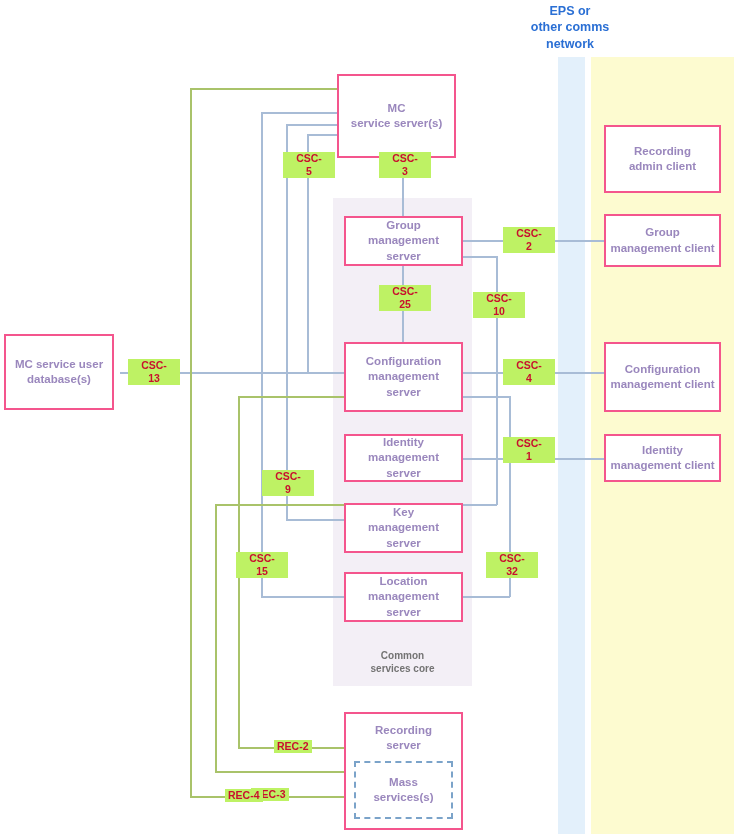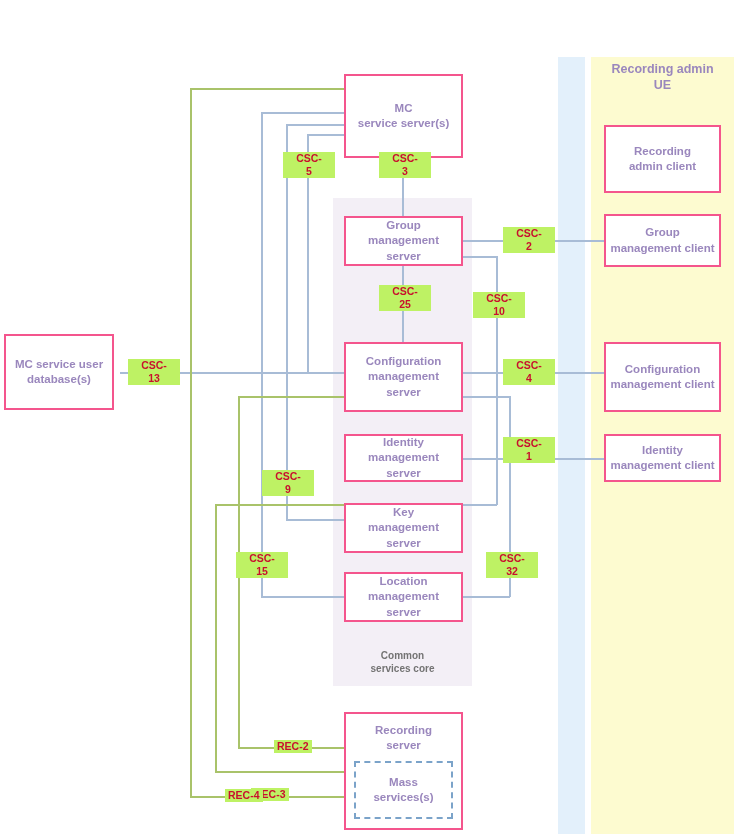--- a/index.html
+++ b/index.html
@@ -132,21 +132,21 @@
   <div class="ln ln-green" style="left:238px;top:747px;width:107px;height:1.5px;"></div>
 
   <div class="ln ln-green" style="left:215px;top:504px;width:130px;height:1.5px;"></div>
   <div class="ln ln-green" style="left:215px;top:504px;width:1.5px;height:268px;"></div>
   <div class="ln ln-green" style="left:215px;top:771px;width:130px;height:1.5px;"></div>
 
   <div class="ln ln-green" style="left:190px;top:88px;width:155px;height:1.5px;"></div>
   <div class="ln ln-green" style="left:190px;top:88px;width:1.5px;height:709px;"></div>
   <div class="ln ln-green" style="left:190px;top:796px;width:155px;height:1.5px;"></div>
 
-  <div class="node" style="left:344px;top:74px;width:119px;height:84px;">
+  <div class="node" style="left:337px;top:74px;width:119px;height:84px;">
     <span class="lbl">
       <span>MC</span><br>
       <span>service server(s)</span>
     </span>
   </div>
 
   <div class="node" style="left:4px;top:334px;width:110px;height:76px;">
     <span class="lbl">
       <span>MC service user</span><br>
       <span>database(s)</span>
@@ -223,25 +223,26 @@
     </span>
   </div>
 
   <div class="node" style="left:604px;top:434px;width:117px;height:48px;">
     <span class="lbl">
       <span>Identity</span><br>
       <span>management client</span>
     </span>
   </div>
 
-
-  <div class="txt txt-head-ue" style="left:595px;top:61px;width:135px;">
-    <span>Recording admin</span><br>
-    <span>UE</span>
-  </div>
+  <div class="txt txt-head-eps" style="left:510px;top:3px;width:120px;">
+    <span>EPS or</span><br>
+    <span>other comms</span><br>
+    <span>network</span>
+  </div>
+
 
   <div class="txt txt-core" style="left:337px;top:649px;width:131px;">
     <span>Common</span><br>
     <span>services core</span>
   </div>
 
   <div class="ref" style="left:283px;top:152px;width:48px;">
     <span>CSC-</span><br>
     <span>5</span>
   </div>

